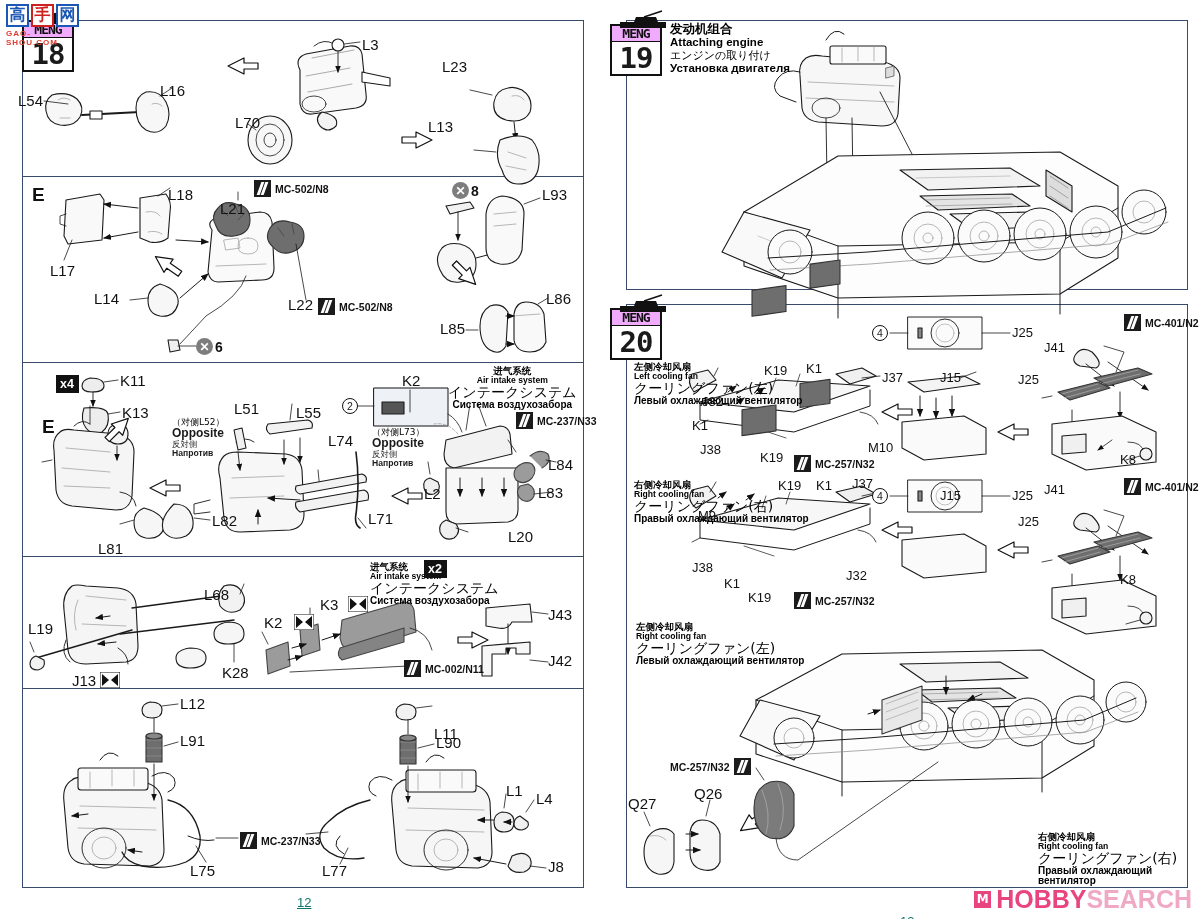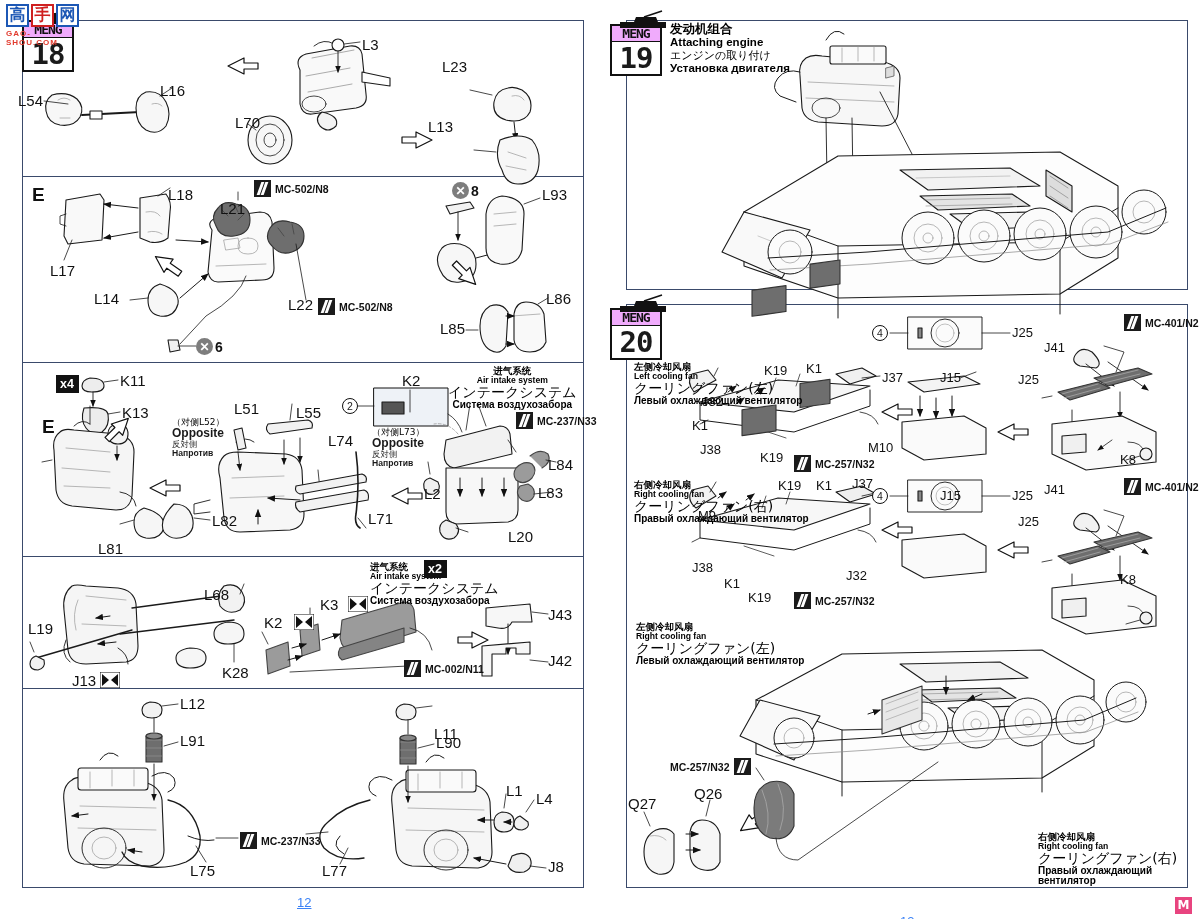--- a/index.html
+++ b/index.html
@@ -143,21 +143,21 @@
   }
 
   
   .hr { position:absolute; height:1.4px; background:#3a4a6b; z-index:2; }
 
   
   .art { position:absolute; top:0; left:0; width:1200px; height:919px; pointer-events:none; z-index:3; }
 
   
   .pagenum {
-    position:absolute; font-size:13px; color:#3b82f6; z-index:6;
+    position:absolute; font-size:13px; color:#0f766e; z-index:6;
     font-family:"Liberation Sans", sans-serif;
     text-decoration:underline;
   }
 
   
   .gaoshou { position:absolute; left:6px; top:4px; width:76px; height:54px; z-index:9; }
   .gs-row { display:flex; gap:2px; }
   .gs-box {
     width:23px; height:23px; border:2px solid #1c57b5;
     color:#1c57b5; font-family:"DejaVu Sans", sans-serif;
@@ -968,15 +968,16 @@
       <div class="c-cn">右侧冷却风扇</div>
       <div class="c-en">Right cooling fan</div>
       <div class="c-jp">クーリングファン(右)</div>
       <div class="c-ru">Правый охлаждающий вентилятор</div>
     </div>
 
     <div class="pagenum" style="left:300px; top:895px;margin-top:19px;">13</div>
 
     <div class="hobby">
       <span class="mk">M</span>
+      <span class="txt"><span class="a">HOBBY</span><span class="b">SEARCH</span></span>
     </div>
   </div>
 </div>
 
 </body></html>

